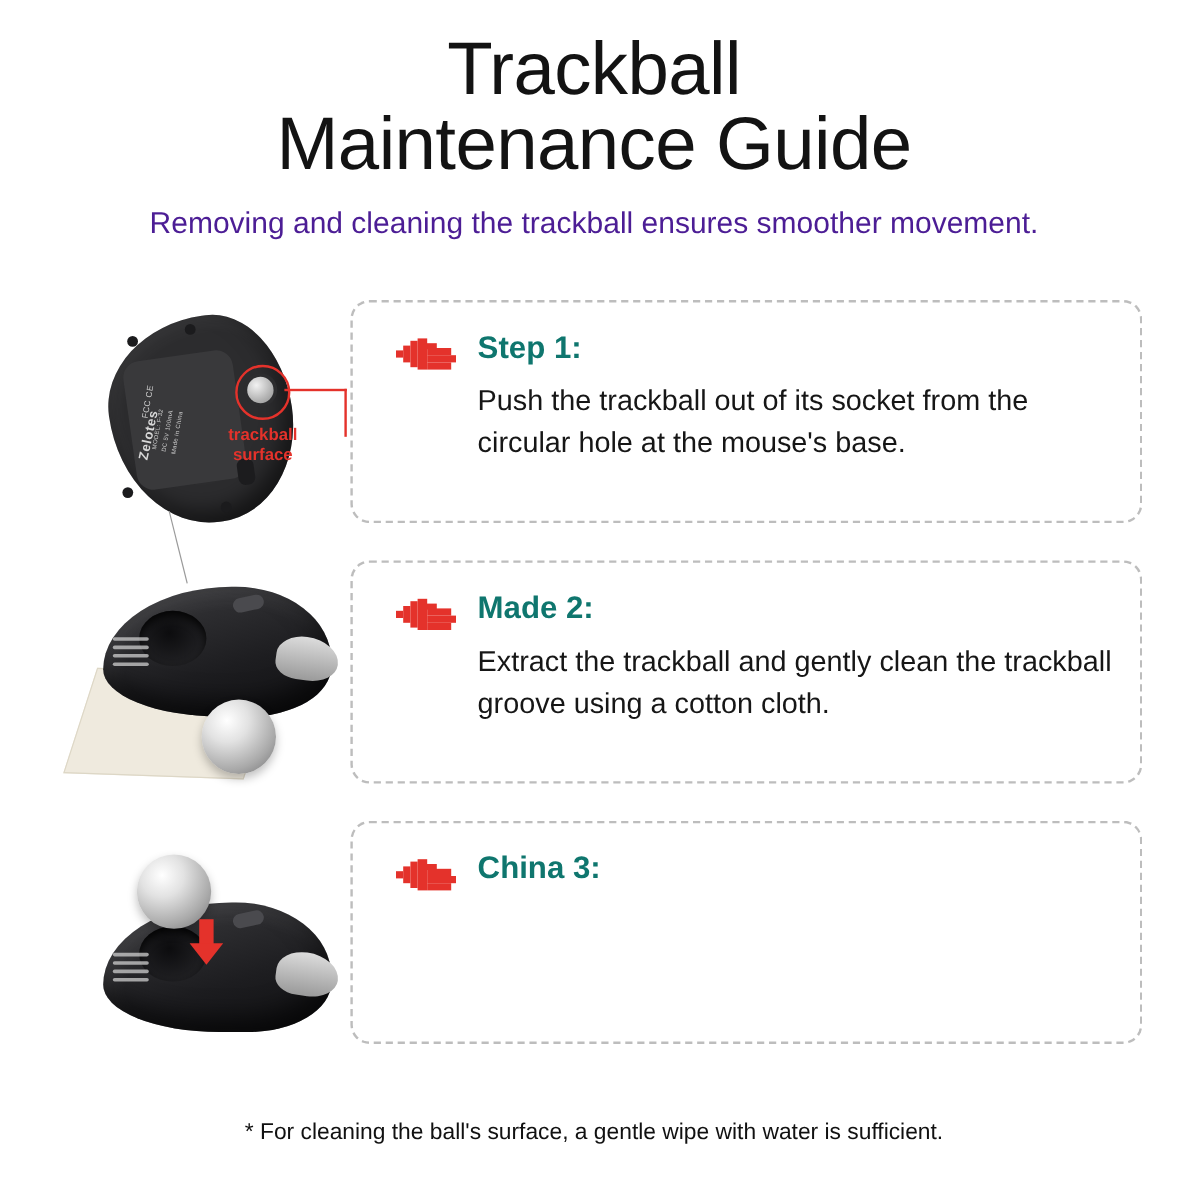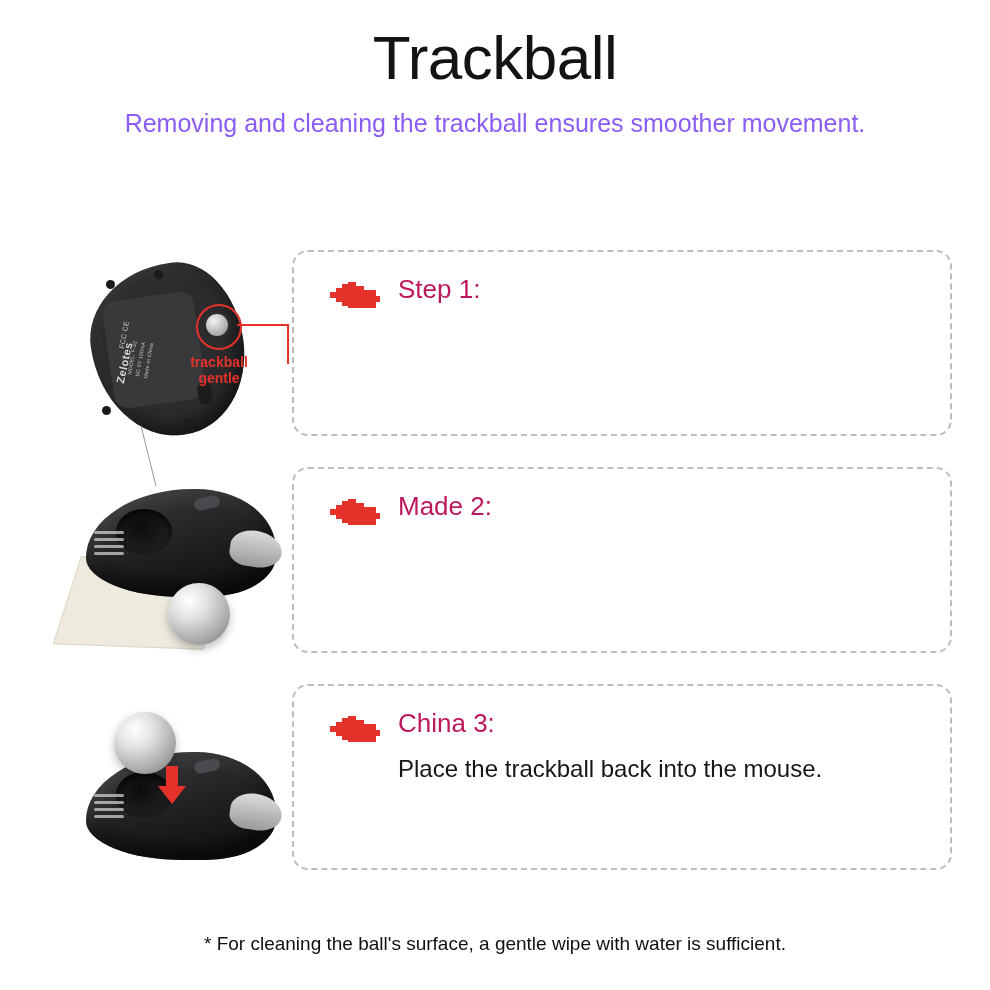--- a/index.html
+++ b/index.html
@@ -30,21 +30,21 @@
     font-size: 62px;
     line-height: 1.02;
     font-weight: 400;
     letter-spacing: -0.5px;
     color: #131313;
   }
   .subtitle {
     margin-top: 20px;
     text-align: center;
     font-size: 25px;
-    color: #8b5cf6;
+    color: #4c1d95;
     font-weight: 400;
   }
 
   
   .steps {
     position: absolute;
     top: 246px;
     left: 0;
     width: 990px;
   }
@@ -85,22 +85,22 @@
     height: 40px;
     color: #e4322b;
     font-size: 40px;
     line-height: 40px;
   }
   .step-label {
     position: absolute;
     left: 104px;
     top: 22px;
     font-size: 26px;
-    font-weight: 400;
-    color: #be185d;
+    font-weight: 700;
+    color: #0f766e;
   }
   .step-text {
     position: absolute;
     left: 104px;
     top: 66px;
     width: 530px;
     font-size: 24px;
     line-height: 1.45;
     color: #161616;
   }
@@ -334,20 +334,21 @@
     border-top: 18px solid #e4322b;
   }
 </style>
 </head>
 <body>
 
 <div class="page">
 
   <div class="title-block">
     <div class="title-line">Trackball</div>
+    <div class="title-line">Maintenance Guide</div>
   </div>
   <div class="subtitle">Removing and cleaning the trackball ensures smoother movement.</div>
 
   <div class="steps">
 
     <div class="step-row">
       <div class="illus">
         <div class="mouse-base">
           <div class="base-body"></div>
           <div class="base-plate"></div>
@@ -361,40 +362,41 @@
           <div class="base-foot" style="left:22px; top:150px;"></div>
           <div class="base-foot" style="left:104px; top:162px;"></div>
           <div class="base-switch"></div>
           <div class="ball-hole"></div>
           <div class="hole-circle"></div>
           <div class="leader" style="left:157px; top:68px; width:52px; height:2px;"></div>
           <div class="leader" style="left:207px; top:68px; width:2px; height:40px;"></div>
         </div>
         <div class="groove-label">
           <span>trackball</span><br>
-          <span>gentle</span>
+          <span>surface</span>
         </div>
       </div>
       <div class="card">
         <div class="card-inner">
           <div class="hand-icon">
             <svg viewBox="0 0 56 40" width="56" height="40" aria-hidden="true">
               <g fill="#e4322b">
                 <rect x="2" y="14" width="6" height="6"></rect>
                 <rect x="8" y="10" width="6" height="14"></rect>
                 <rect x="14" y="6" width="6" height="22"></rect>
                 <rect x="20" y="4" width="8" height="26"></rect>
                 <rect x="28" y="12" width="20" height="6"></rect>
                 <rect x="28" y="18" width="24" height="6"></rect>
                 <rect x="28" y="24" width="20" height="6"></rect>
                 <rect x="26" y="8" width="10" height="5"></rect>
               </g>
             </svg>
           </div>
           <div class="step-label">Step 1:</div>
+          <div class="step-text">Push the trackball out of its socket from the circular hole at the mouse's base.</div>
         </div>
       </div>
     </div>
 
     <div class="step-row">
       <div class="illus">
         <div class="mouse-top">
           <div class="cloth"></div>
           <div class="mouse-shell"></div>
           <div class="mouse-socket"></div>
@@ -420,20 +422,21 @@
                 <rect x="14" y="6" width="6" height="22"></rect>
                 <rect x="20" y="4" width="8" height="26"></rect>
                 <rect x="28" y="12" width="20" height="6"></rect>
                 <rect x="28" y="18" width="24" height="6"></rect>
                 <rect x="28" y="24" width="20" height="6"></rect>
                 <rect x="26" y="8" width="10" height="5"></rect>
               </g>
             </svg>
           </div>
           <div class="step-label">Made 2:</div>
+          <div class="step-text">Extract the trackball and gently clean the trackball groove using a cotton cloth.</div>
         </div>
       </div>
     </div>
 
     <div class="step-row">
       <div class="illus">
         <div class="mouse-top" style="top:24px;">
           <div class="mouse-shell" style="top:48px;"></div>
           <div class="mouse-socket" style="top:68px;"></div>
           <div class="mouse-scroll" style="top:56px;"></div>
@@ -461,21 +464,20 @@
                 <rect x="14" y="6" width="6" height="22"></rect>
                 <rect x="20" y="4" width="8" height="26"></rect>
                 <rect x="28" y="12" width="20" height="6"></rect>
                 <rect x="28" y="18" width="24" height="6"></rect>
                 <rect x="28" y="24" width="20" height="6"></rect>
                 <rect x="26" y="8" width="10" height="5"></rect>
               </g>
             </svg>
           </div>
           <div class="step-label">China 3:</div>
-          <div class="step-text">Place the trackball back into the mouse.</div>
         </div>
       </div>
     </div>
 
   </div>
 
   <div class="footer">
     <div>* For cleaning the ball's surface, a gentle wipe with water is sufficient.</div>
   </div>
 

